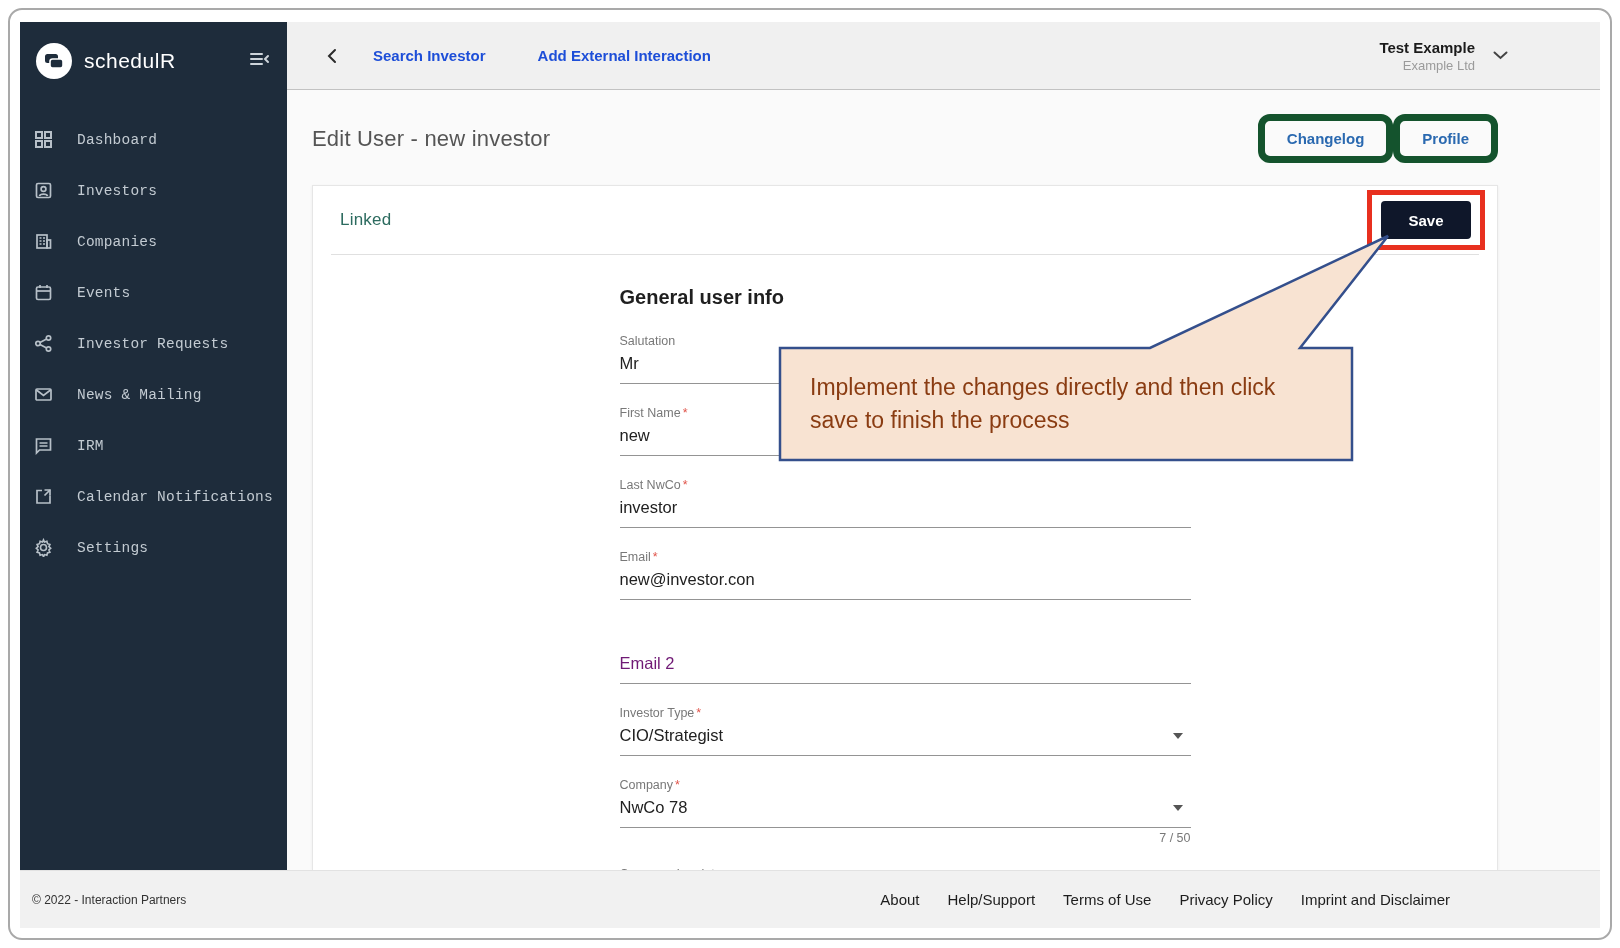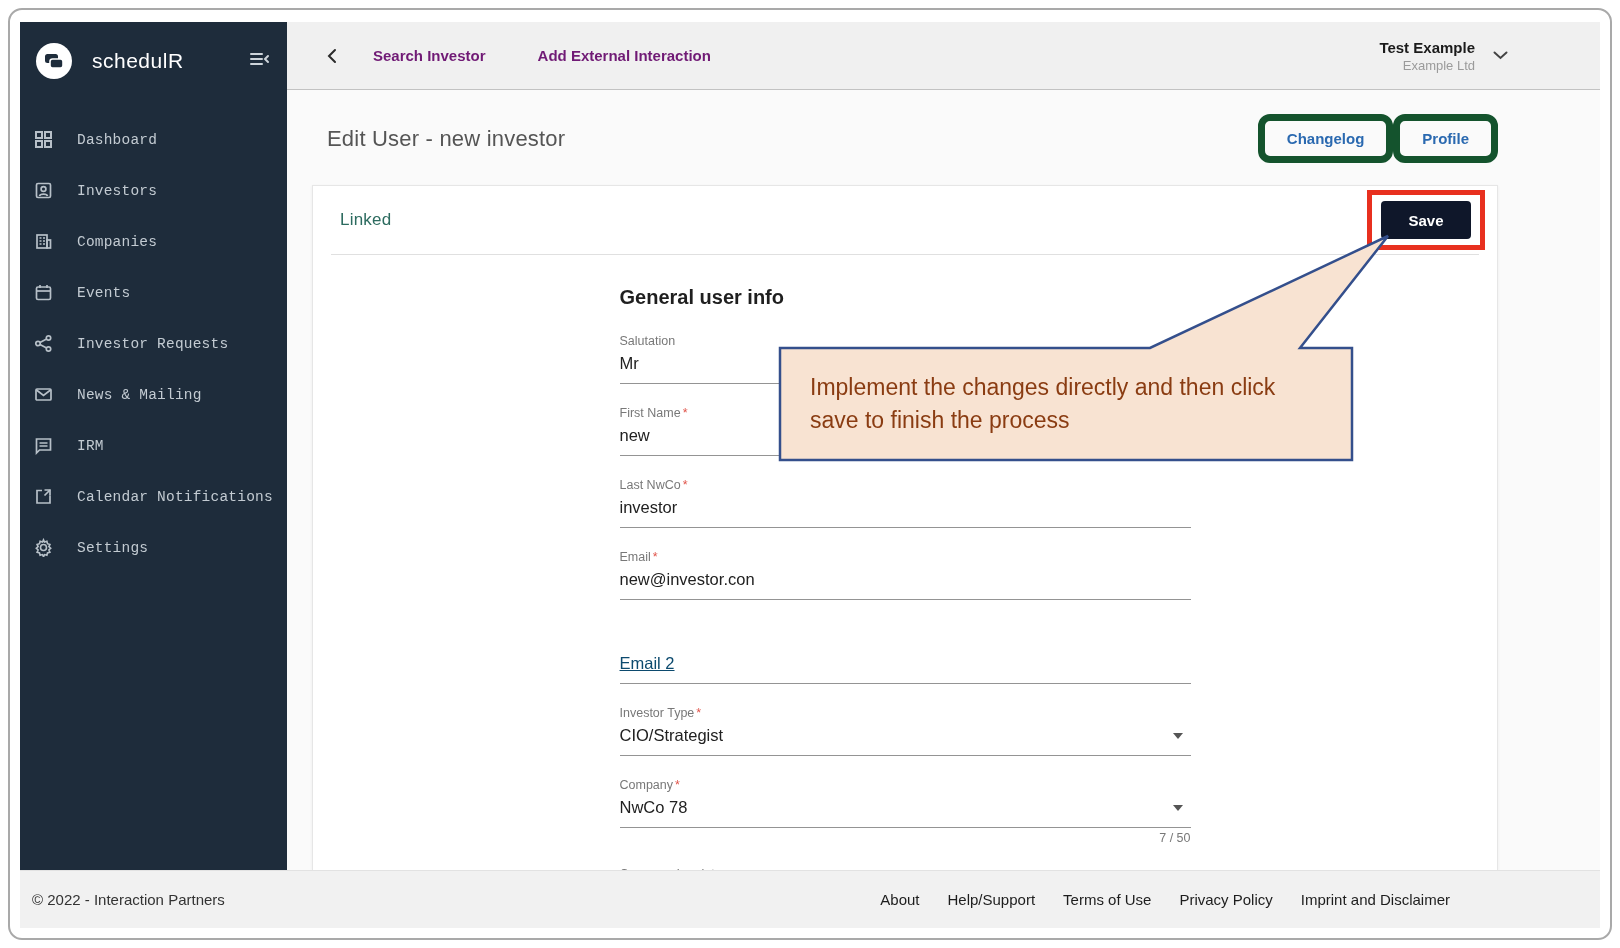--- a/index.html
+++ b/index.html
@@ -2,68 +2,68 @@
 <html><head>
 <meta charset="utf-8">
 <style>
   * { box-sizing: border-box; margin: 0; padding: 0; }
   html,body { width: 1620px; height: 948px; background:#fff; font-family:"Liberation Sans", sans-serif; }
   .frame { position:absolute; left:8px; top:8px; right:8px; bottom:8px; border:2px solid #a9a9a9; border-radius:14px; background:#fff; overflow:hidden; }
   .app { position:absolute; left:10px; top:12px; right:10px; bottom:10px; overflow:hidden; }
 
   
   .sidebar { position:absolute; left:0; top:0; width:267px; bottom:58px; background:#1e2c3b; color:#c3cbd2; }
-  .side-head { display:flex; align-items:center; height:78px; padding:0 17px 0 16px;gap:8px; }
+  .side-head { display:flex; align-items:center; height:78px; padding:0 17px 0 16px; }
   .logo-circle { width:36px; height:36px; border-radius:50%; background:#fff; display:flex; align-items:center; justify-content:center; flex:0 0 36px; }
   .logo-text { color:#fff; font-size:21px; margin-left:12px; letter-spacing:.5px; font-weight:400; flex:1; }
   .collapse-btn { color:#cdd4da; cursor:pointer; }
   .nav { padding-top:14px; }
   .nav-item { display:flex; align-items:center; height:51px; padding-left:12px; cursor:pointer;font-family:Liberation Mono, monospace; }
   .nav-icon { width:22px; height:22px; margin-right:23px; color:#b7c0c8; display:flex; align-items:center; justify-content:center; }
   .nav-label { font-size:14.5px; color:#c3cbd2; letter-spacing:.2px; }
 
   
   .main { position:absolute; left:267px; top:0; right:0; bottom:58px; display:flex; flex-direction:column; background:#fafafa; }
   .topbar { height:68px; background:#f0f0f0; border-bottom:1px solid #c2c2c2; display:flex; align-items:center; flex:0 0 68px; padding:0 26px 0 38px; }
   .back-btn { margin-right:32px; cursor:pointer; display:flex; align-items:center; }
-  .topbar-item { font-size:15px; font-weight:700; color:#701a75; margin-right:52px; cursor:pointer; }
+  .topbar-item { font-size:15px; font-weight:700; color:#1d4ed8; margin-right:52px; cursor:pointer; }
   .topbar-spacer { flex:1; }
   .user-block { text-align:right; margin-right:18px; cursor:pointer; }
   .user-name { font-size:15px; font-weight:700; color:#1b1b1b; }
   .user-company { font-size:13px; color:#9b9b9b; margin-top:2px; }
   .user-caret { cursor:pointer; margin-right:66px; display:flex; align-items:center; }
 
   .content { flex:1; overflow:hidden; display:flex; flex-direction:column; }
   .page-head { margin:24px 102px 0 25px; display:flex; align-items:center; }
-  .page-title { font-size:22px; color:#555; letter-spacing:.2px; flex:1;margin-left:15px; }
+  .page-title { font-size:22px; color:#555; letter-spacing:.2px; flex:1; }
   .outline-btn { border:7px solid #14532d; background:#fafafa; color:#2a69b0; font-size:15px; font-weight:700; border-radius:12px; padding:9px 22px; cursor:pointer; font-family:"Liberation Sans",sans-serif; }
 
   .card { margin:22px 102px 0 25px; background:#fff; border:1px solid #e6e6e6; border-bottom:none; box-shadow:0 1px 3px rgba(0,0,0,.06); flex:1; overflow:hidden; display:flex; flex-direction:column; }
   .card-header { display:flex; align-items:center; justify-content:space-between; padding:0 12px 0 27px; min-height:68px; }
   .tab-linked { font-size:17px; color:#2c6b5f; letter-spacing:.2px; cursor:pointer; }
   .save-highlight { border:5px solid #e8301f; padding:6px 9px; background:#fff; }
   .save-btn { width:90px; height:38px; background:#0f172a; color:#fff; border:none; border-radius:4px; font-size:15px; font-weight:700; cursor:pointer; font-family:"Liberation Sans",sans-serif; }
   .card-divider { height:1px; background:#e0e0e0; margin:0 18px; flex:0 0 1px; }
   .card-body { flex:1; overflow:hidden; padding-top:31px; }
   .form-block { width:571px; margin:0 auto; }
   .section-title { font-size:20px; font-weight:700; color:#1f1f1f; margin-bottom:25px; }
 
   .field { margin-bottom:22px; }
   .field-label { font-size:12.5px; color:#787878; height:17px; }
   .req { color:#e0544a; margin-left:2px; }
   .field-value { font-size:16.5px; color:#212121; padding:3px 0 10px; border-bottom:1px solid #949494; position:relative; }
-  .field-value.placeholder { color:#0c4a6e;text-decoration:underline; }
+  .field-value.placeholder { color:#701a75; }
   .field.empty-gap { margin-top:34px; }
   .select .caret { position:absolute; right:8px; top:10px; width:0; height:0; border-left:5px solid transparent; border-right:5px solid transparent; border-top:6px solid #555; }
   .counter { text-align:right; font-size:12.5px; color:#787878; margin-top:3px; }
   .clipped-label { margin-top:12px; }
 
   
   .footer { position:absolute; left:0; right:0; bottom:0; height:58px; background:#f1f1f1; border-top:1px solid #e2e2e2; display:flex; align-items:center; padding:0 150px 0 12px; }
-  .copyright { font-size:15px; color:#333; flex:1; }
+  .copyright { font-size:12px; color:#333; flex:1; }
   .footer-link { font-size:15px; color:#1d1d1d; margin-left:28px; cursor:pointer; text-decoration:none; }
 
   
   .annotation-layer { position:absolute; left:0; top:0; right:0; bottom:0; pointer-events:none; z-index:50; }
   .callout-svg { position:absolute; left:750px; top:150px; }
   .callout-text { position:absolute; left:760px; top:326px; width:572px; height:112px; display:flex; align-items:center; justify-content:center; text-align:left; color:#8a3c12; font-size:23px; line-height:1.45; padding:0 30px; }
 </style>
 </head>
 <body>
 

